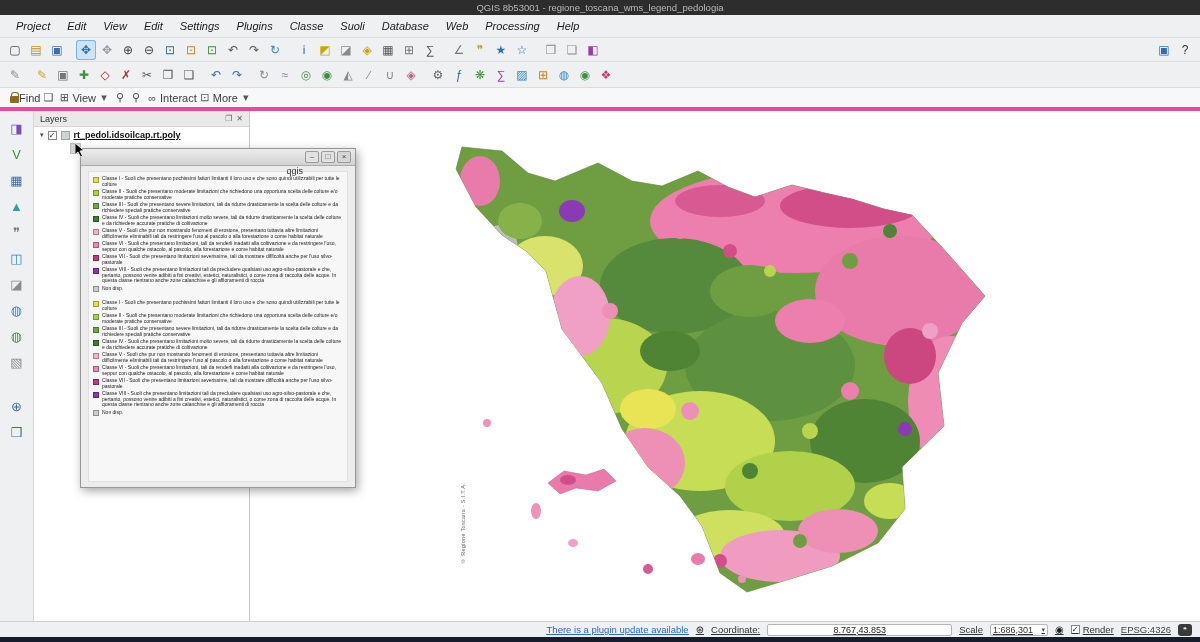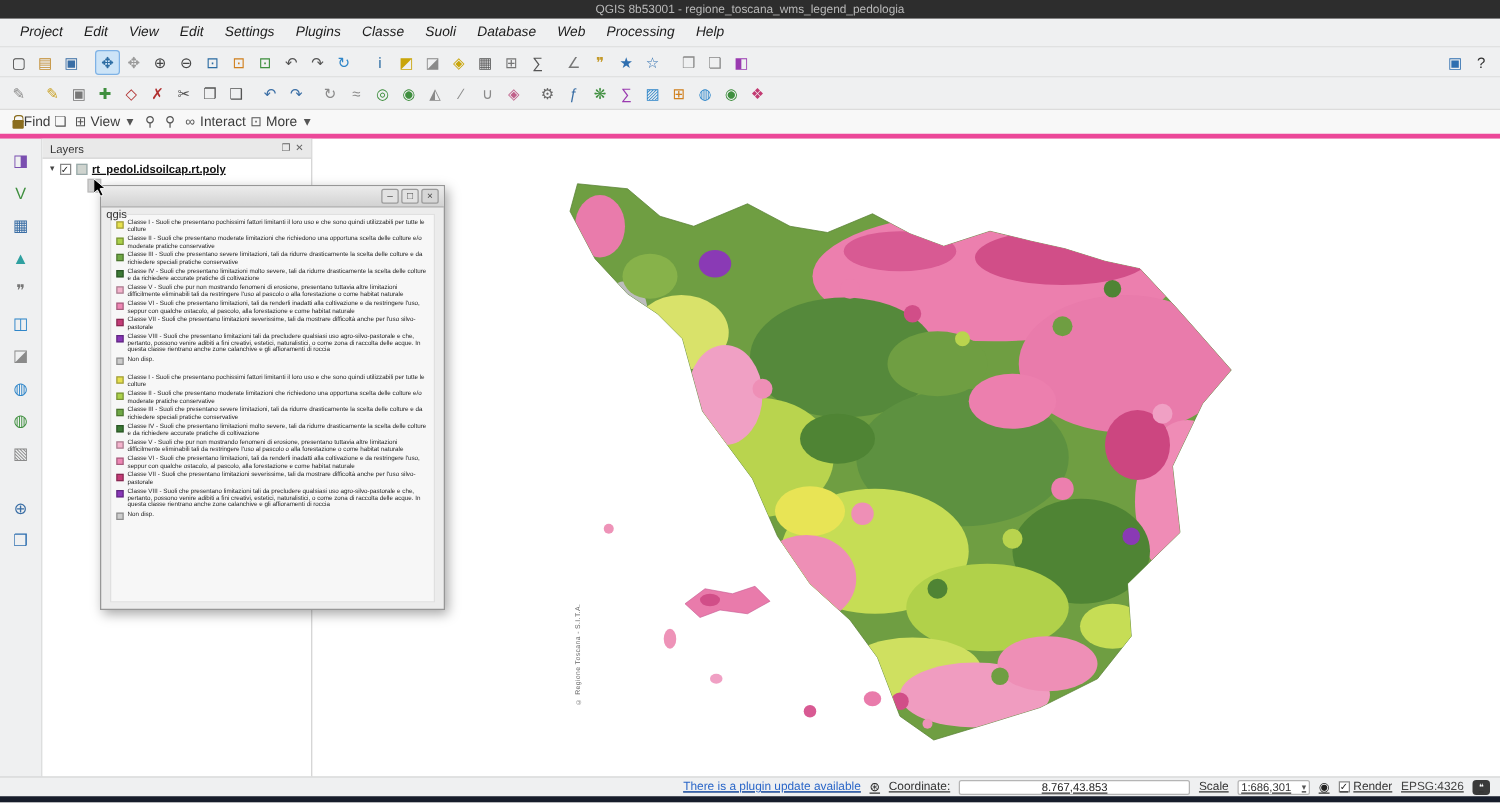--- a/index.html
+++ b/index.html
@@ -40,21 +40,21 @@
   .layer-icon { width:9px; height:9px; background:#cfd4cf; border:1px solid #9aa; flex:none; }
   .layer-name { text-decoration:underline; font-weight:bold; color:#111; }
   .legend-placeholder { margin:1px 0 0 36px; width:11px; height:11px; background:#d2d2d2; border:1px solid #bcbcbc; }
 
   .map-canvas { flex:1; position:relative; background:#ffffff; overflow:hidden; }
   .attribution { position:absolute; left:210px; top:372px; writing-mode:vertical-rl; transform:rotate(180deg); font-size:5.5px; color:#666; letter-spacing:.3px; }
 
   
   .dialog { position:absolute; left:80px; top:148px; width:276px; height:340px; background:#ececec; border:1px solid #979797; box-shadow:2px 3px 9px rgba(0,0,0,.35); z-index:50; }
   .dialog-titlebar { height:17px; background:linear-gradient(#ececec,#d2d2d2); border-bottom:1px solid #ababab; display:flex; align-items:center; padding:0 4px; }
-  .dialog-title { flex:1; text-align:left; font-size:9px; color:#333;margin-top:28px; }
+  .dialog-title { flex:1; text-align:right; font-size:9px; color:#333;margin-top:28px; }
   .winbtn { width:14px; height:12px; border:1px solid #9a9a9a; background:#e2e2e2; border-radius:2px; font-size:8px; line-height:10px; text-align:center; color:#444; margin-left:2px; flex:none; }
   .winbtn.close { background:#d6d6d6; }
   .dialog-body { padding:5px 7px; }
   .legend-box { background:#f7f7f7; border:1px solid #e0e0e0; padding:4px 4px 2px 4px; height:311px; overflow:hidden; }
   .legend-entry { display:flex; align-items:flex-start; gap:3px; margin-bottom:2px; }
   .swatch { width:6px; height:6px; flex:none; border:1px solid rgba(0,0,0,.3); margin-top:.5px; }
   .legend-text { font-size:5px; line-height:5.5px; color:#222; }
   .set-gap { height:6px; }
 
   

